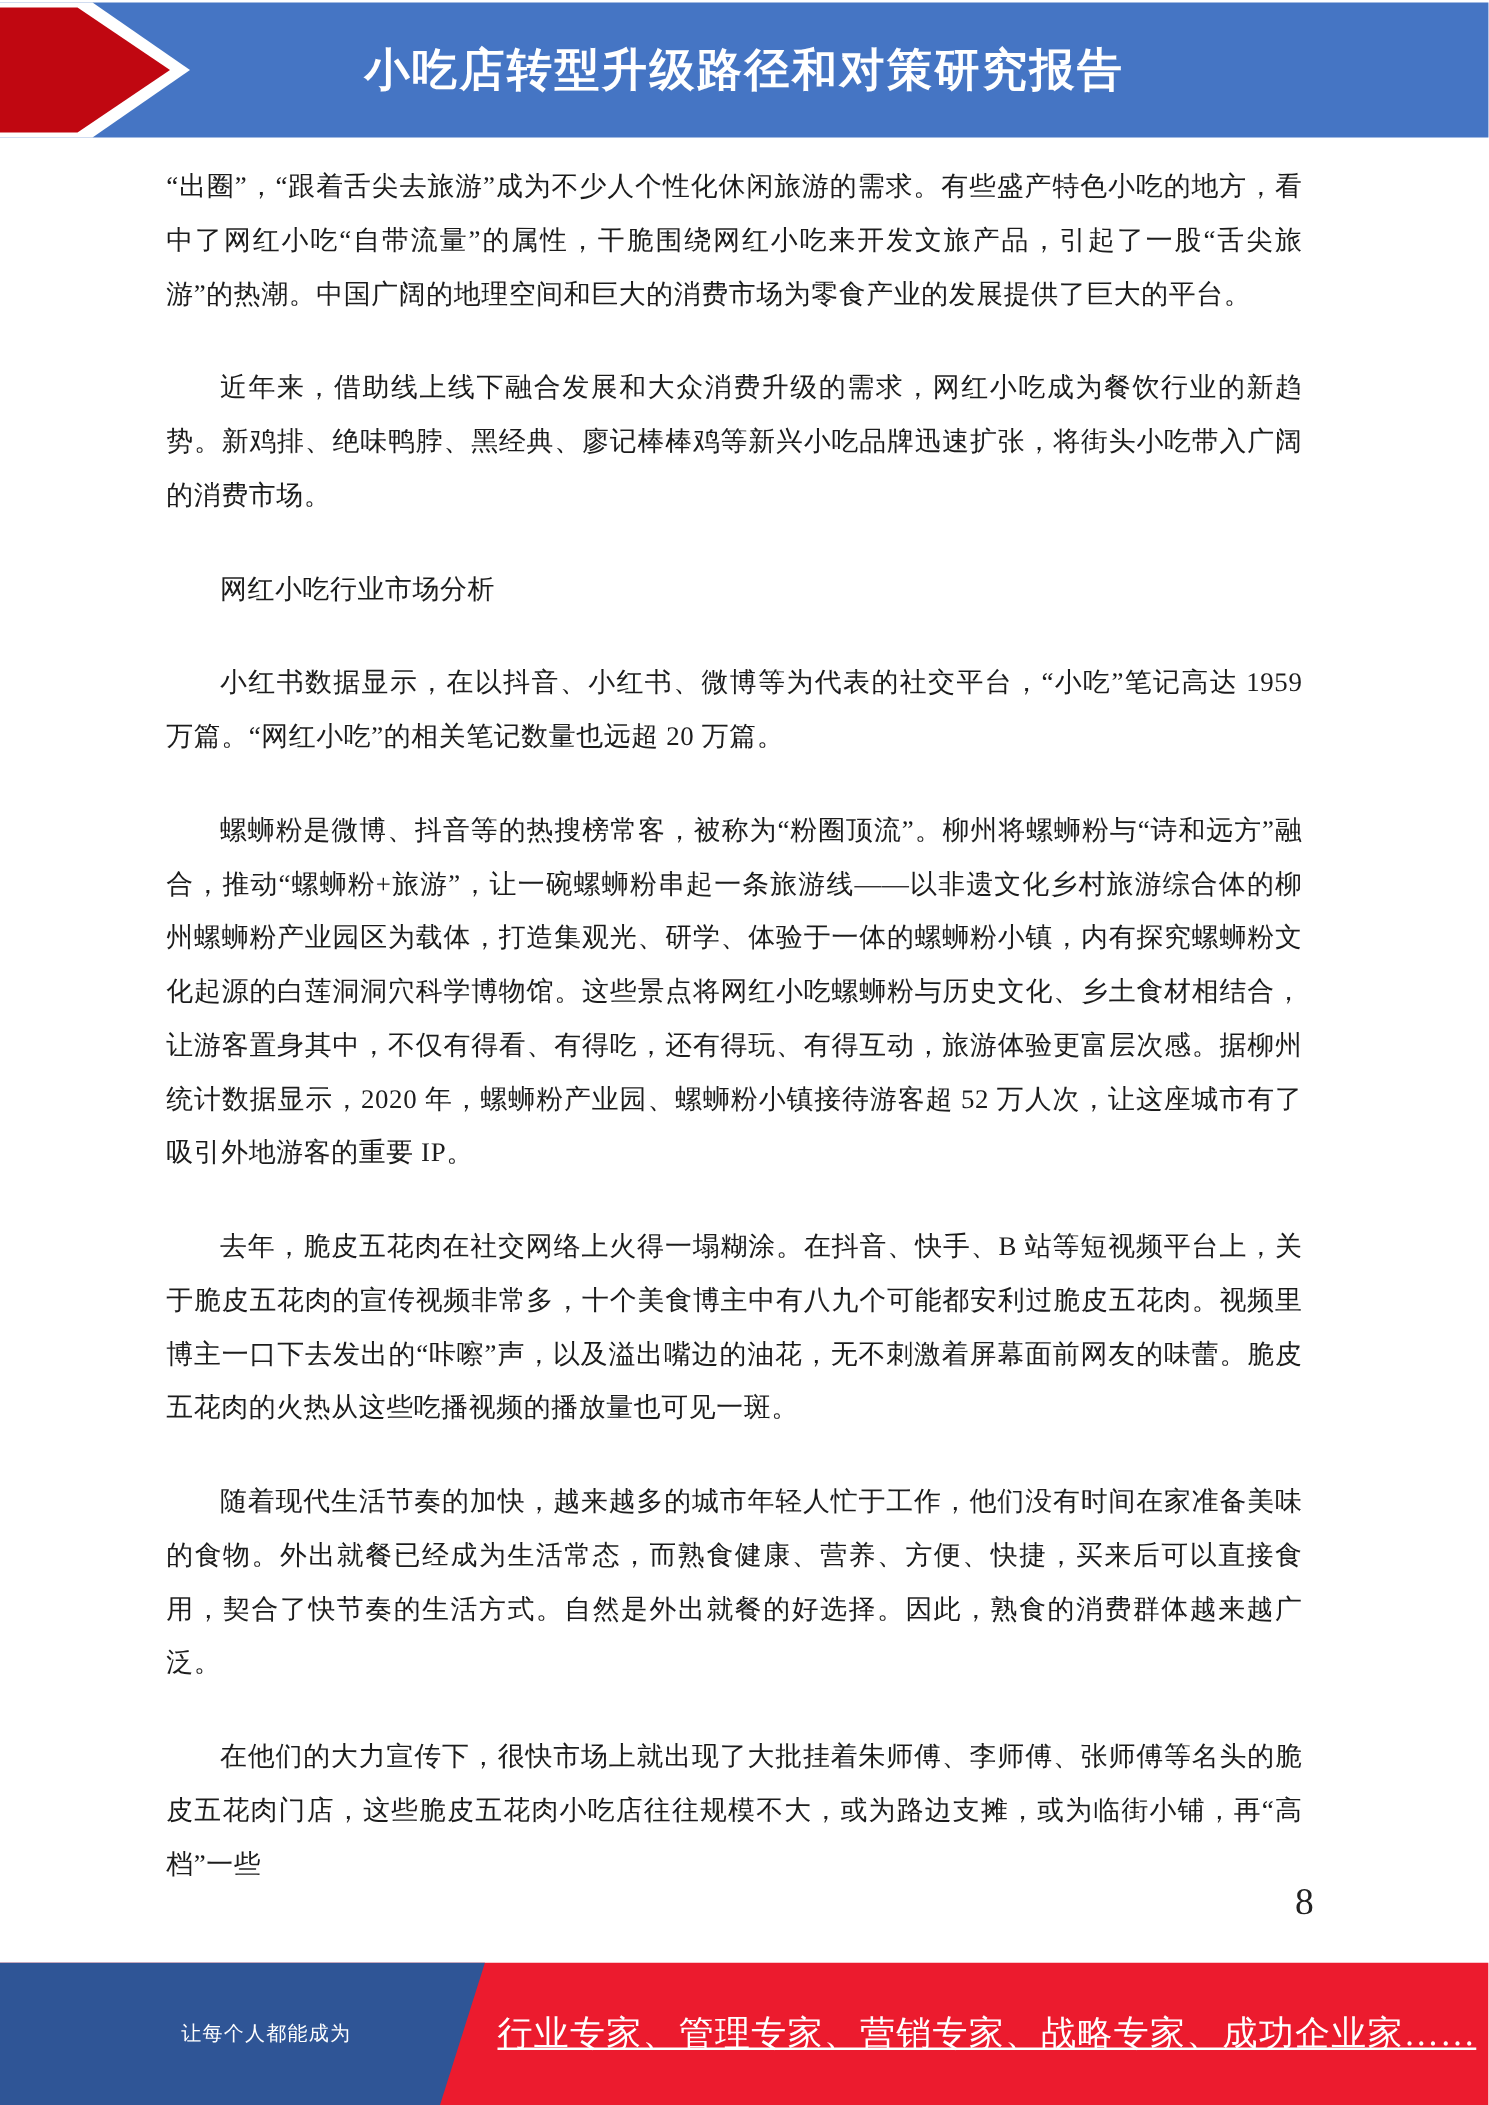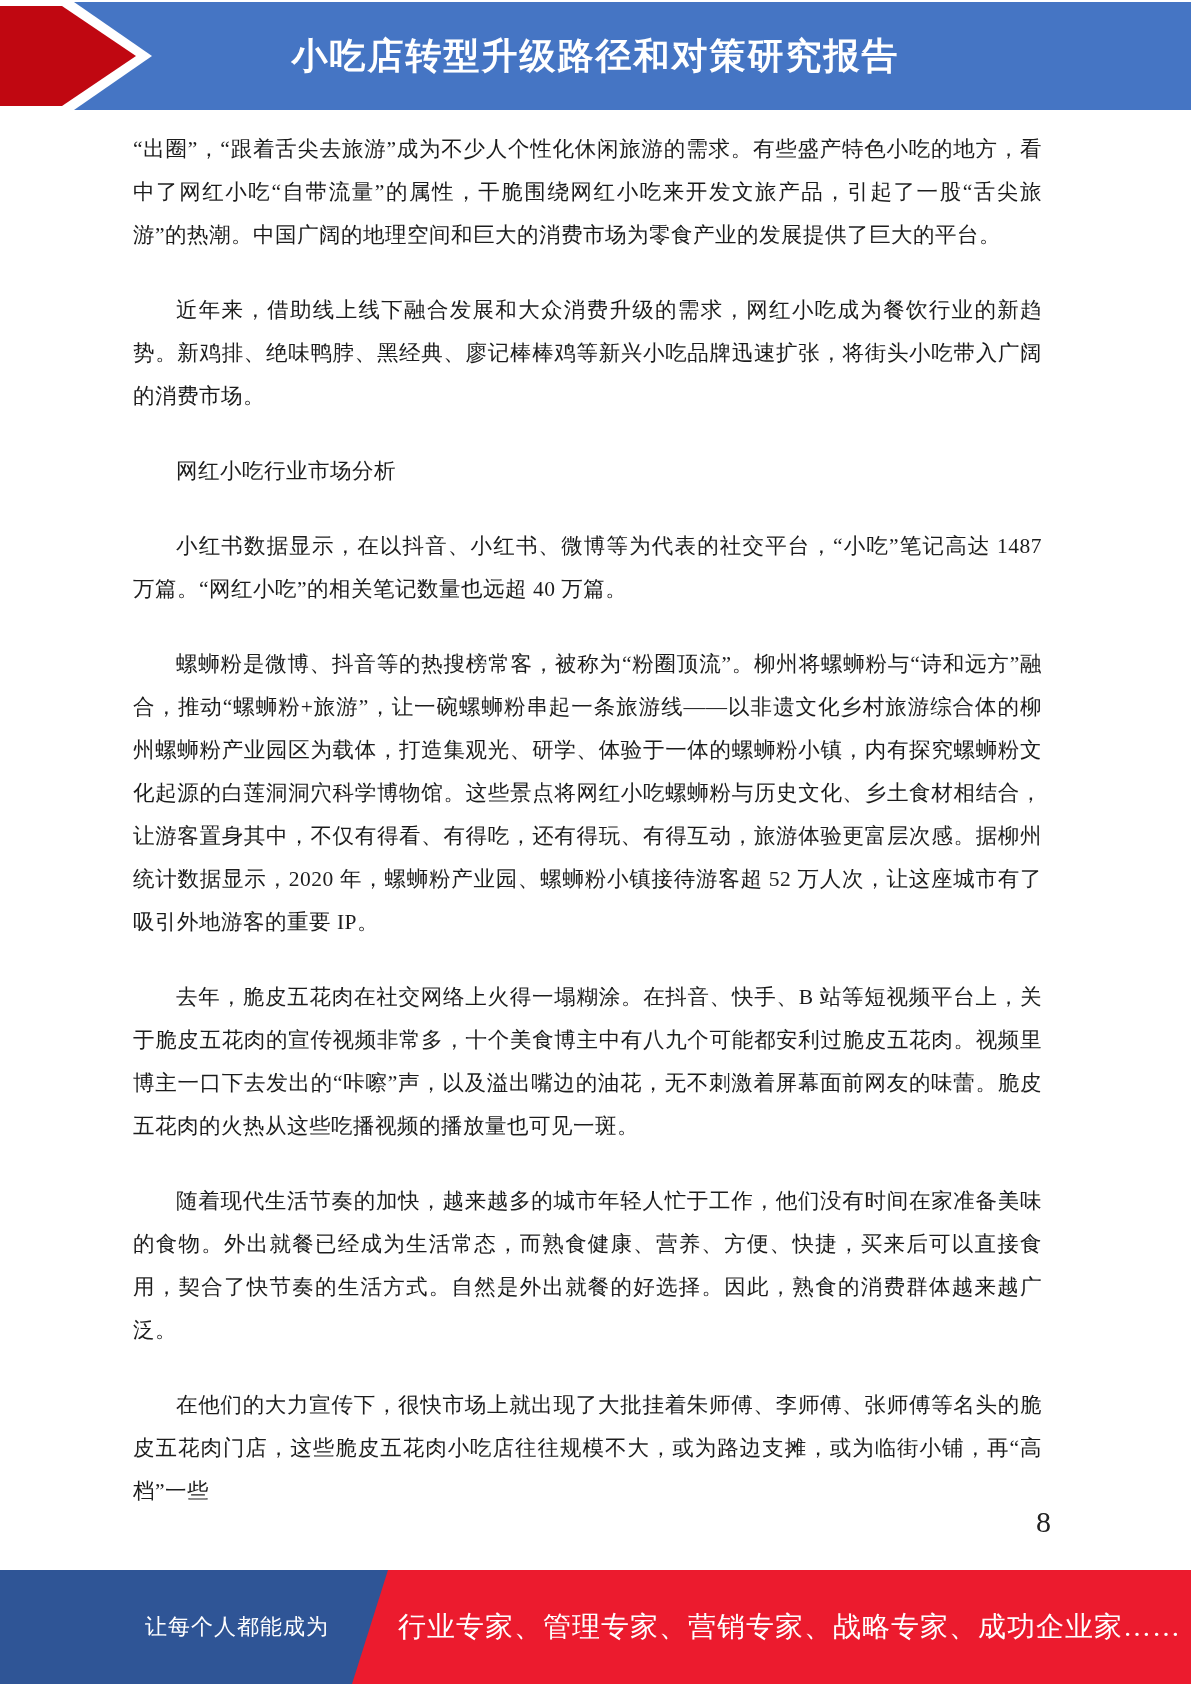--- a/index.html
+++ b/index.html
@@ -41,47 +41,47 @@
     position:absolute;top:1505px;right:140px;
     font-size:30px;color:#222222;
     font-family:"Liberation Serif","DejaVu Serif",serif;
   }
   
   .footer{position:absolute;left:0;bottom:0;width:1191px;height:114px;}
   .footer svg{position:absolute;top:0;left:0;}
   .footer-left{
     position:absolute;left:145px;top:0;height:114px;
     display:flex;align-items:center;
-    color:#ffffff;font-size:22px;letter-spacing:1px;
+    color:#ffffff;font-size:16px;letter-spacing:1px;
   }
   .footer-right{
     position:absolute;left:398px;top:0;height:114px;
     display:flex;align-items:center;
-    color:#ffffff;font-size:28px;letter-spacing:1px;
+    color:#ffffff;font-size:28px;letter-spacing:1px;text-decoration:underline;
   }
 </style>
 </head>
 <body>
 
 <div class="page">
 
   <div class="header">
     <svg width="1191" height="112" viewBox="0 0 1191 112">
       <rect x="0" y="2" width="1191" height="108" style="fill:var(--header-blue)"></rect>
       <polygon points="0,2 74,2 152,56 74,110 0,110" fill="#ffffff"></polygon>
       <polygon points="0,6 62,6 136,56 62,106 0,106" style="fill:var(--arrow-red)"></polygon>
     </svg>
     <div class="header-title">小吃店转型升级路径和对策研究报告</div>
   </div>
 
   <div class="content">
     <p>“出圈”，“跟着舌尖去旅游”成为不少人个性化休闲旅游的需求。有些盛产特色小吃的地方，看中了网红小吃“自带流量”的属性，干脆围绕网红小吃来开发文旅产品，引起了一股“舌尖旅游”的热潮。中国广阔的地理空间和巨大的消费市场为零食产业的发展提供了巨大的平台。</p>
     <p class="indent">近年来，借助线上线下融合发展和大众消费升级的需求，网红小吃成为餐饮行业的新趋势。新鸡排、绝味鸭脖、黑经典、廖记棒棒鸡等新兴小吃品牌迅速扩张，将街头小吃带入广阔的消费市场。</p>
     <p class="indent">网红小吃行业市场分析</p>
-    <p class="indent">小红书数据显示，在以抖音、小红书、微博等为代表的社交平台，“小吃”笔记高达 1487 万篇。“网红小吃”的相关笔记数量也远超 40 万篇。</p>
+    <p class="indent">小红书数据显示，在以抖音、小红书、微博等为代表的社交平台，“小吃”笔记高达 1959 万篇。“网红小吃”的相关笔记数量也远超 20 万篇。</p>
     <p class="indent">螺蛳粉是微博、抖音等的热搜榜常客，被称为“粉圈顶流”。柳州将螺蛳粉与“诗和远方”融合，推动“螺蛳粉+旅游”，让一碗螺蛳粉串起一条旅游线——以非遗文化乡村旅游综合体的柳州螺蛳粉产业园区为载体，打造集观光、研学、体验于一体的螺蛳粉小镇，内有探究螺蛳粉文化起源的白莲洞洞穴科学博物馆。这些景点将网红小吃螺蛳粉与历史文化、乡土食材相结合，让游客置身其中，不仅有得看、有得吃，还有得玩、有得互动，旅游体验更富层次感。据柳州统计数据显示，2020 年，螺蛳粉产业园、螺蛳粉小镇接待游客超 52 万人次，让这座城市有了吸引外地游客的重要 IP。</p>
     <p class="indent">去年，脆皮五花肉在社交网络上火得一塌糊涂。在抖音、快手、B 站等短视频平台上，关于脆皮五花肉的宣传视频非常多，十个美食博主中有八九个可能都安利过脆皮五花肉。视频里博主一口下去发出的“咔嚓”声，以及溢出嘴边的油花，无不刺激着屏幕面前网友的味蕾。脆皮五花肉的火热从这些吃播视频的播放量也可见一斑。</p>
     <p class="indent">随着现代生活节奏的加快，越来越多的城市年轻人忙于工作，他们没有时间在家准备美味的食物。外出就餐已经成为生活常态，而熟食健康、营养、方便、快捷，买来后可以直接食用，契合了快节奏的生活方式。自然是外出就餐的好选择。因此，熟食的消费群体越来越广泛。</p>
     <p class="indent">在他们的大力宣传下，很快市场上就出现了大批挂着朱师傅、李师傅、张师傅等名头的脆皮五花肉门店，这些脆皮五花肉小吃店往往规模不大，或为路边支摊，或为临街小铺，再“高档”一些</p>
   </div>
 
   <div class="page-number">8</div>
 
   <div class="footer">
     <svg width="1191" height="114" viewBox="0 0 1191 114">

